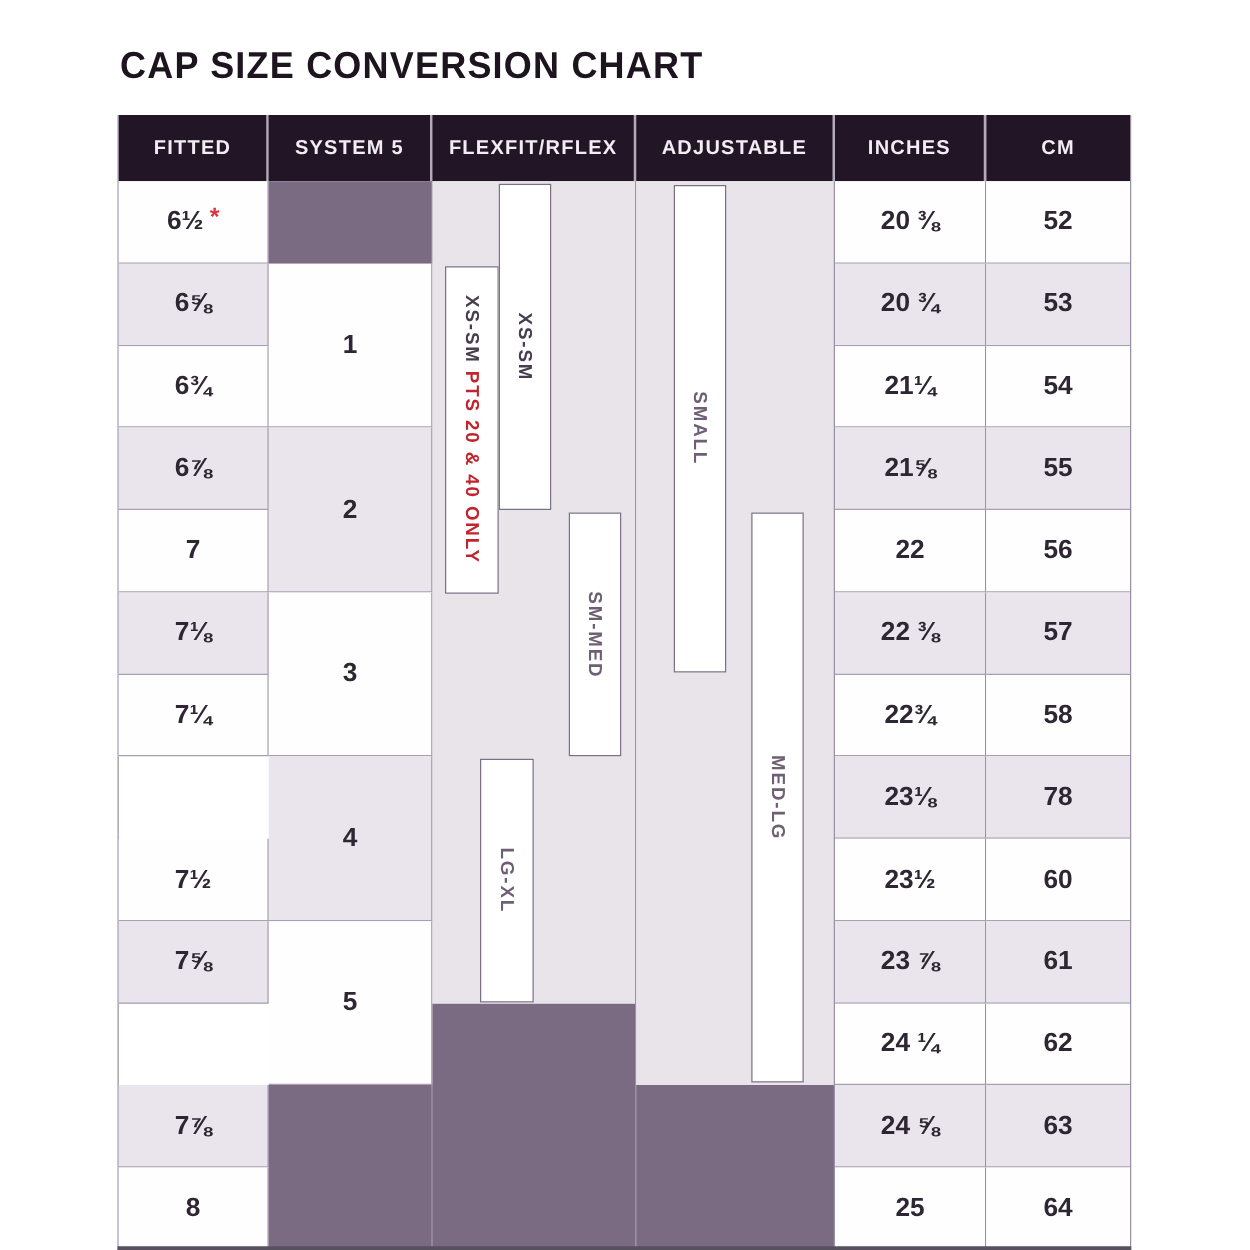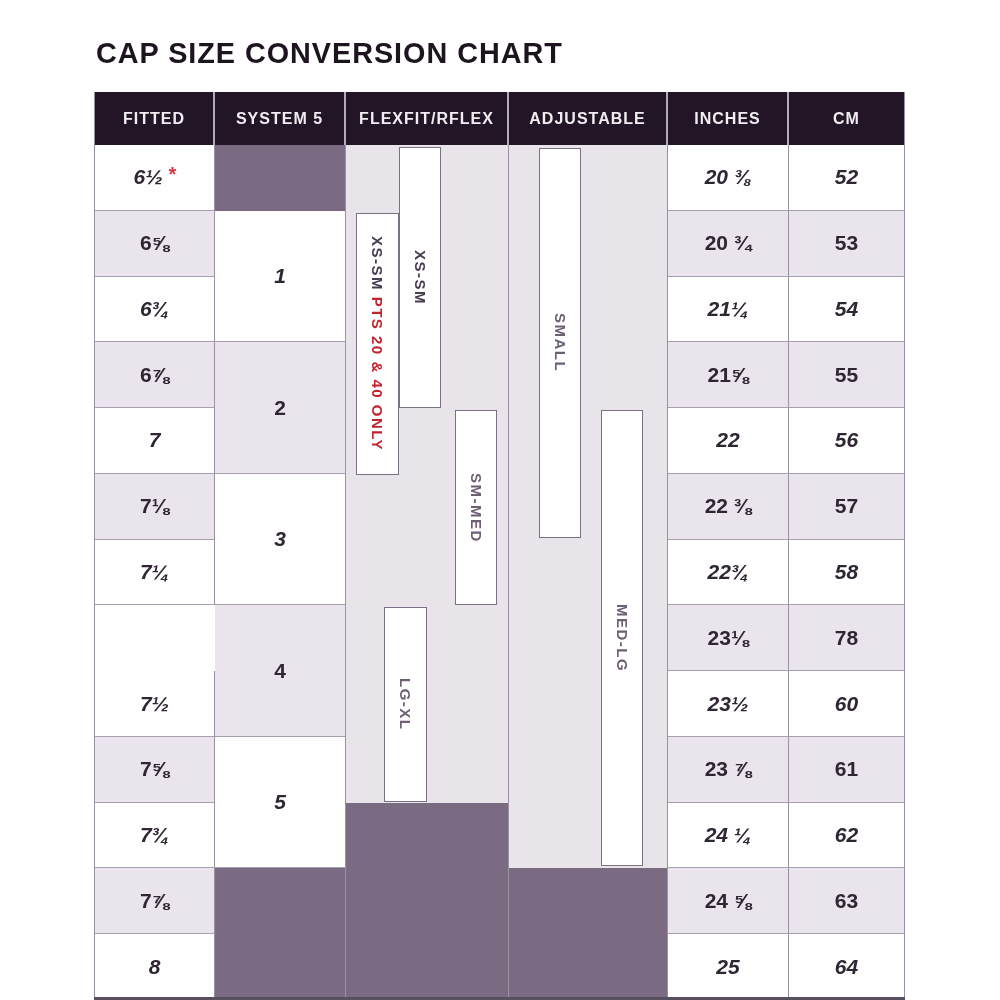--- a/index.html
+++ b/index.html
@@ -25,21 +25,21 @@
     font-size:16px;font-weight:bold;letter-spacing:1px;
     border-right:2px solid #b3abba;box-sizing:border-box;white-space:nowrap;text-align:right;
   }
   .h.nr{border-right:none;}
   .c{
     display:flex;align-items:center;justify-content:center;
     font-size:21px;font-weight:bold;color:#2f2633;
     border-bottom:1px solid #a8a0b0;border-right:1px solid #9a92a3;
     box-sizing:border-box;white-space:nowrap;
   }
-  .w{background:#fffeff;font-style:italic;}
+  .w{background:#fffeff;}
   .l{background:#eae5ec;}
   .lav{background:#e9e4ea;border-bottom:none;}
   .pur{background:#7a6b82;border-bottom:none;}
   .nb{border-bottom:none;}
   .nr{border-right:none;}
   .star{color:#d8363e;margin-left:5px;position:relative;top:-3px;font-size:20px;}
   .vbox{
     position:absolute;background:#ffffff;border:1px solid #7b7186;
     display:flex;align-items:center;justify-content:center;
     writing-mode:vertical-rl;text-orientation:mixed;
@@ -72,21 +72,20 @@
       <span class="star">*</span>
     </div>
   <div class="c l" style="grid-area:3/1">6⅝</div>
   <div class="c w" style="grid-area:4/1">6¾</div>
   <div class="c l" style="grid-area:5/1">6⅞</div>
   <div class="c w" style="grid-area:6/1">7</div>
   <div class="c l" style="grid-area:7/1">7⅛</div>
   <div class="c w" style="grid-area:8/1">7¼</div>
   <div class="c w" style="grid-area:10/1">7½</div>
   <div class="c l" style="grid-area:11/1">7⅝</div>
-  <div class="c w" style="grid-area:12/1">7¾</div>
   <div class="c l" style="grid-area:13/1">7⅞</div>
   <div class="c w nb" style="grid-area:14/1">8</div>
 
   <div class="c pur" style="grid-area:2/2"></div>
   <div class="c w" style="grid-area:3/2/5/3">1</div>
   <div class="c l" style="grid-area:5/2/7/3">2</div>
   <div class="c w" style="grid-area:7/2/9/3">3</div>
   <div class="c l" style="grid-area:9/2/11/3">4</div>
   <div class="c w" style="grid-area:11/2/13/3">5</div>
   <div class="c pur nb" style="grid-area:13/2/15/3"></div>

